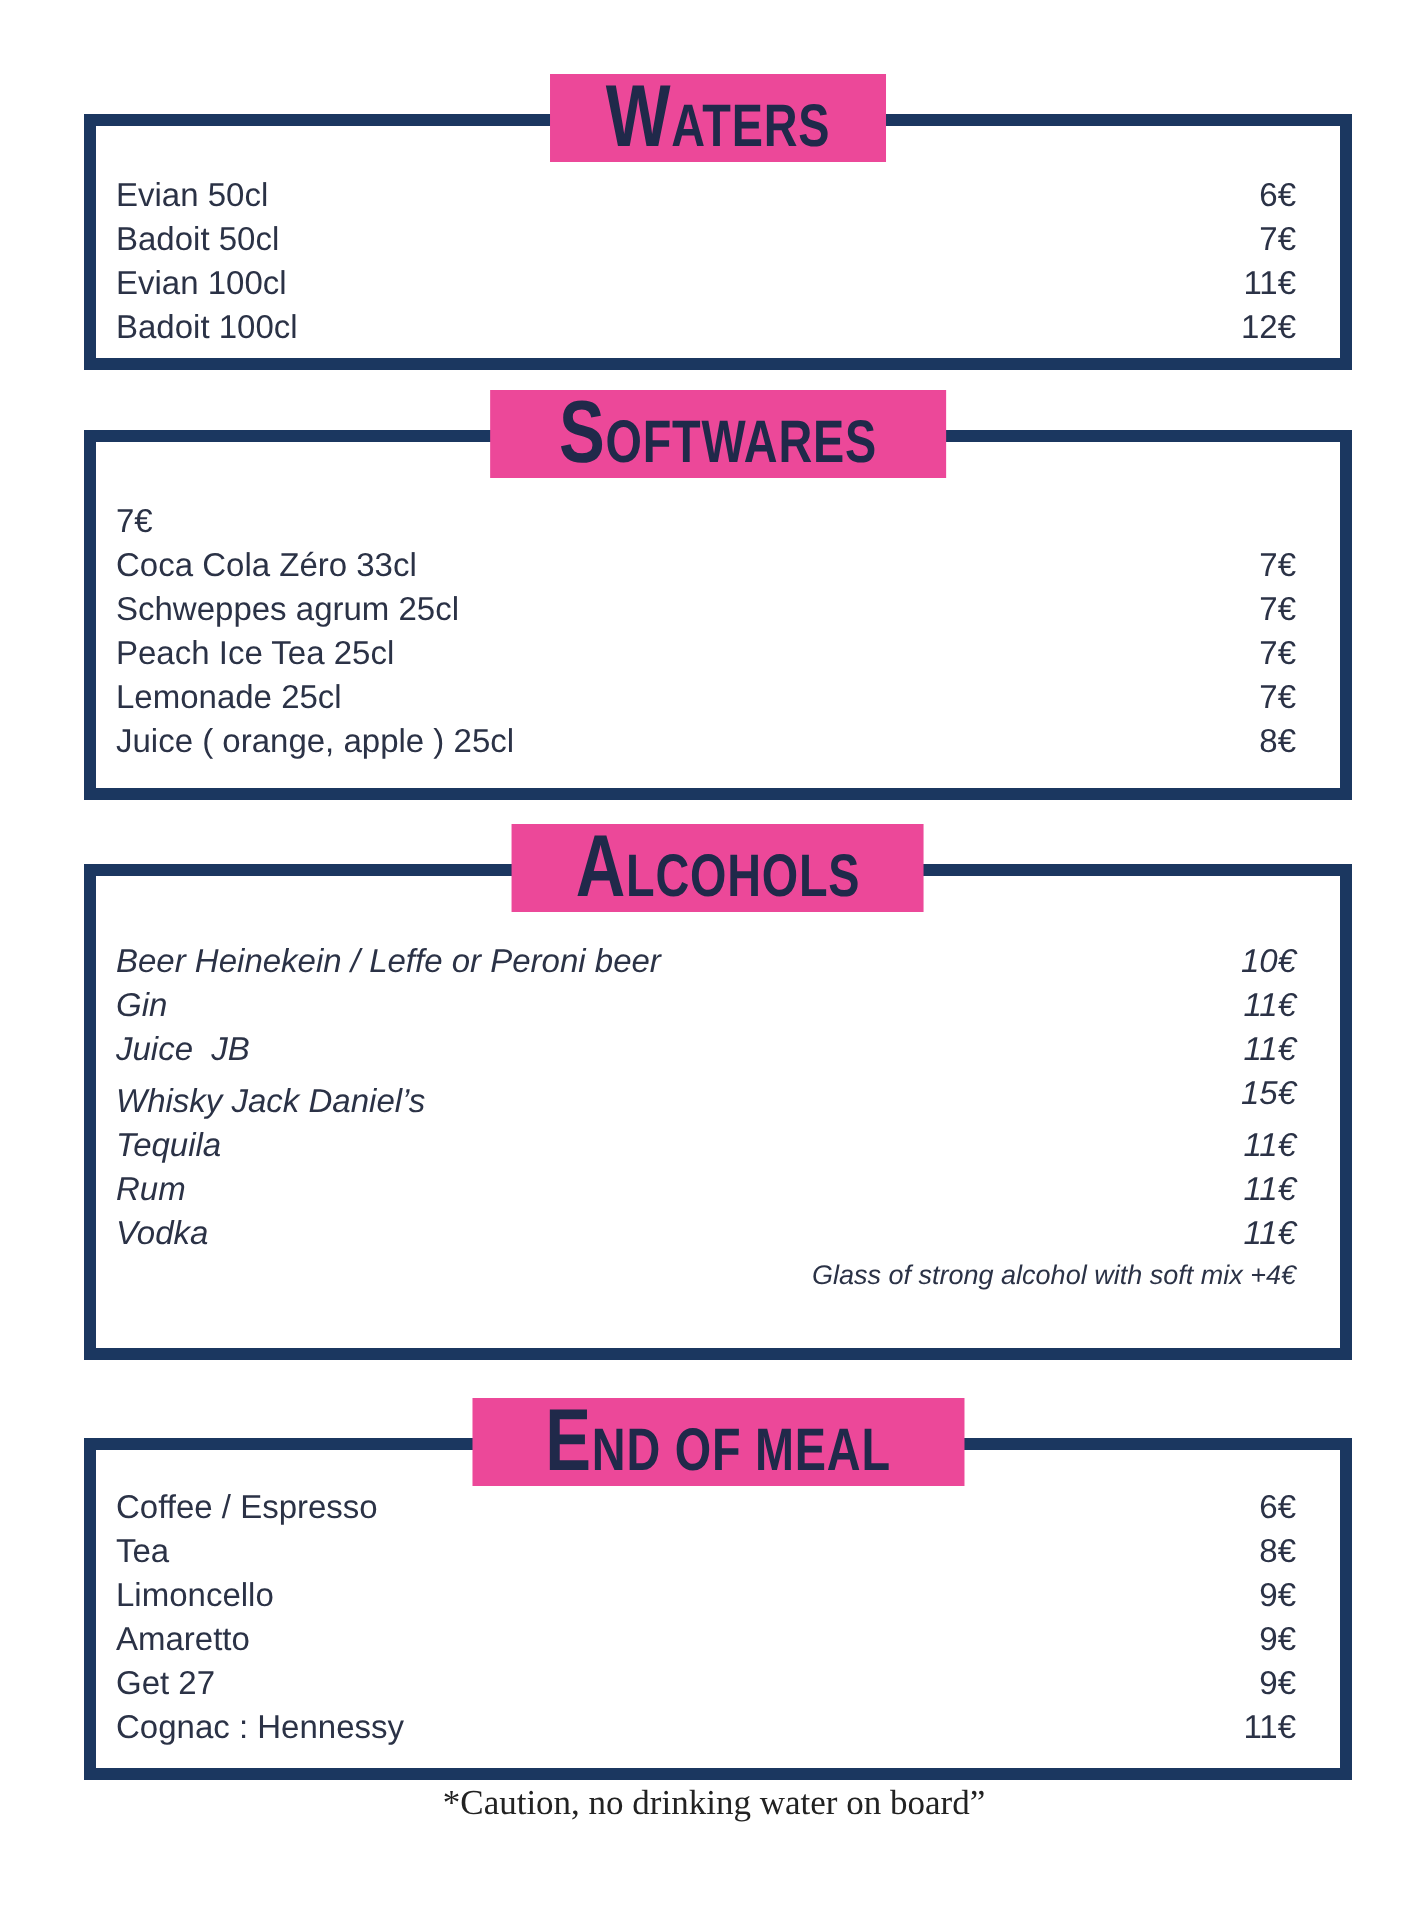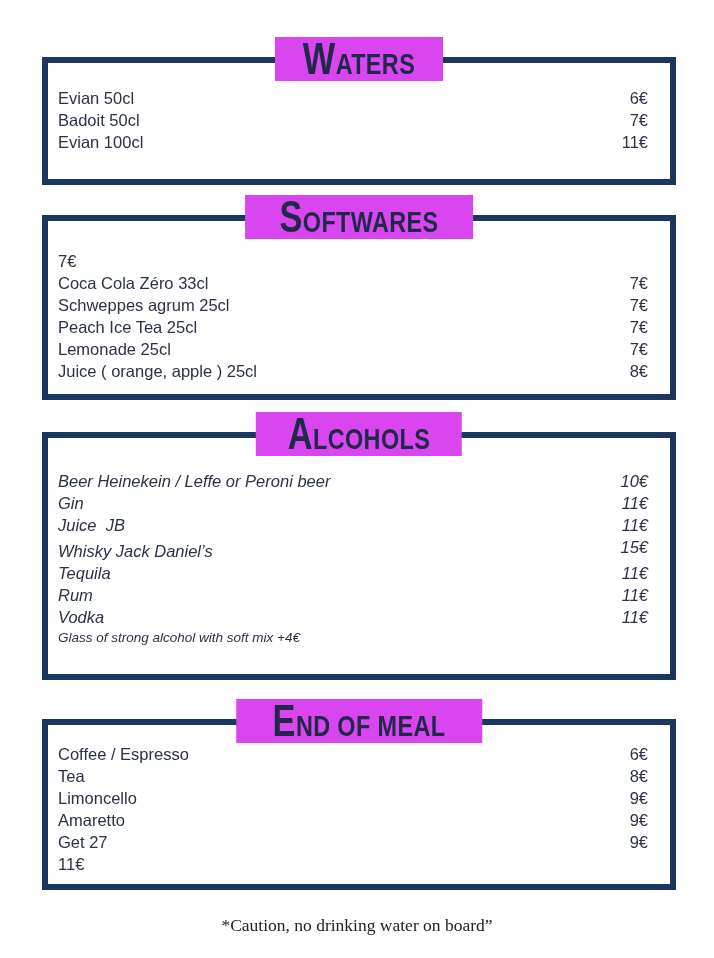--- a/index.html
+++ b/index.html
@@ -25,21 +25,21 @@
   }
   .box-waters   {margin-top:57px;height:128px;}
   .box-softwares{margin-top:30px;height:185px;}
   .box-alcohols {margin-top:32px;height:248px;}
   .box-endofmeal{margin-top:39px;height:171px;}
 
   .box-title{
     position:absolute;
     top:-4px;left:50%;
     transform:translate(-50%,-50%);
-    background:#d946ef;
+    background:#ec4899;
     padding:0 12px;
     white-space:nowrap;
   }
   .title-text{
     display:inline-block;
     transform:scaleX(0.78);
     transform-origin:center;
     font-weight:700;
     font-size:30px;
     line-height:1;
@@ -60,27 +60,27 @@
 
   .row{
     display:flex;
     justify-content:space-between;
     align-items:baseline;
     font-size:16.5px;
     line-height:22px;
     color:var(--ink);
   }
   .row.gap-before{margin-top:4px;}
-  .row.note{font-size:13.5px;line-height:19px;}
+  .row.note{font-size:13.5px;line-height:19px;justify-content:flex-end;}
   .item-name{white-space:pre-wrap;}
   .item-price{text-align:right;}
   .item-price.raised{transform:translateY(-4px);}
 
   .footer{
-    margin-top:25px;
+    margin-top:1px;
     width:714px;
     text-align:center;
     font-family:"Liberation Serif",serif;
     font-size:17.5px;
     color:var(--footer);
   }
 </style>
 </head>
 <body>
 
@@ -94,20 +94,24 @@
         <span class="item-price">6€</span>
       </div>
       <div class="row">
         <span class="item-name">Badoit 50cl</span>
         <span class="item-price">7€</span>
       </div>
       <div class="row">
         <span class="item-name">Evian 100cl</span>
         <span class="item-price">11€</span>
       </div>
+      <div class="row">
+        <span class="item-name">Badoit 100cl</span>
+        <span class="item-price">12€</span>
+      </div>
     </div>
 </div>
 
 <div class="menu-box box-softwares">
   <div class="box-title">
     <span class="title-text"><span class="title-initial">S</span><span>OFTWARES</span></span>
   </div>
   <div class="box-body">
       <div class="row">
         <span class="item-price">7€</span>
@@ -193,18 +197,19 @@
       </div>
       <div class="row">
         <span class="item-name">Amaretto</span>
         <span class="item-price">9€</span>
       </div>
       <div class="row">
         <span class="item-name">Get 27</span>
         <span class="item-price">9€</span>
       </div>
       <div class="row">
+        <span class="item-name">Cognac : Hennessy</span>
         <span class="item-price">11€</span>
       </div>
     </div>
 </div>
 
 <div class="footer">*Caution, no drinking water on board”</div>
 
 </body></html>

